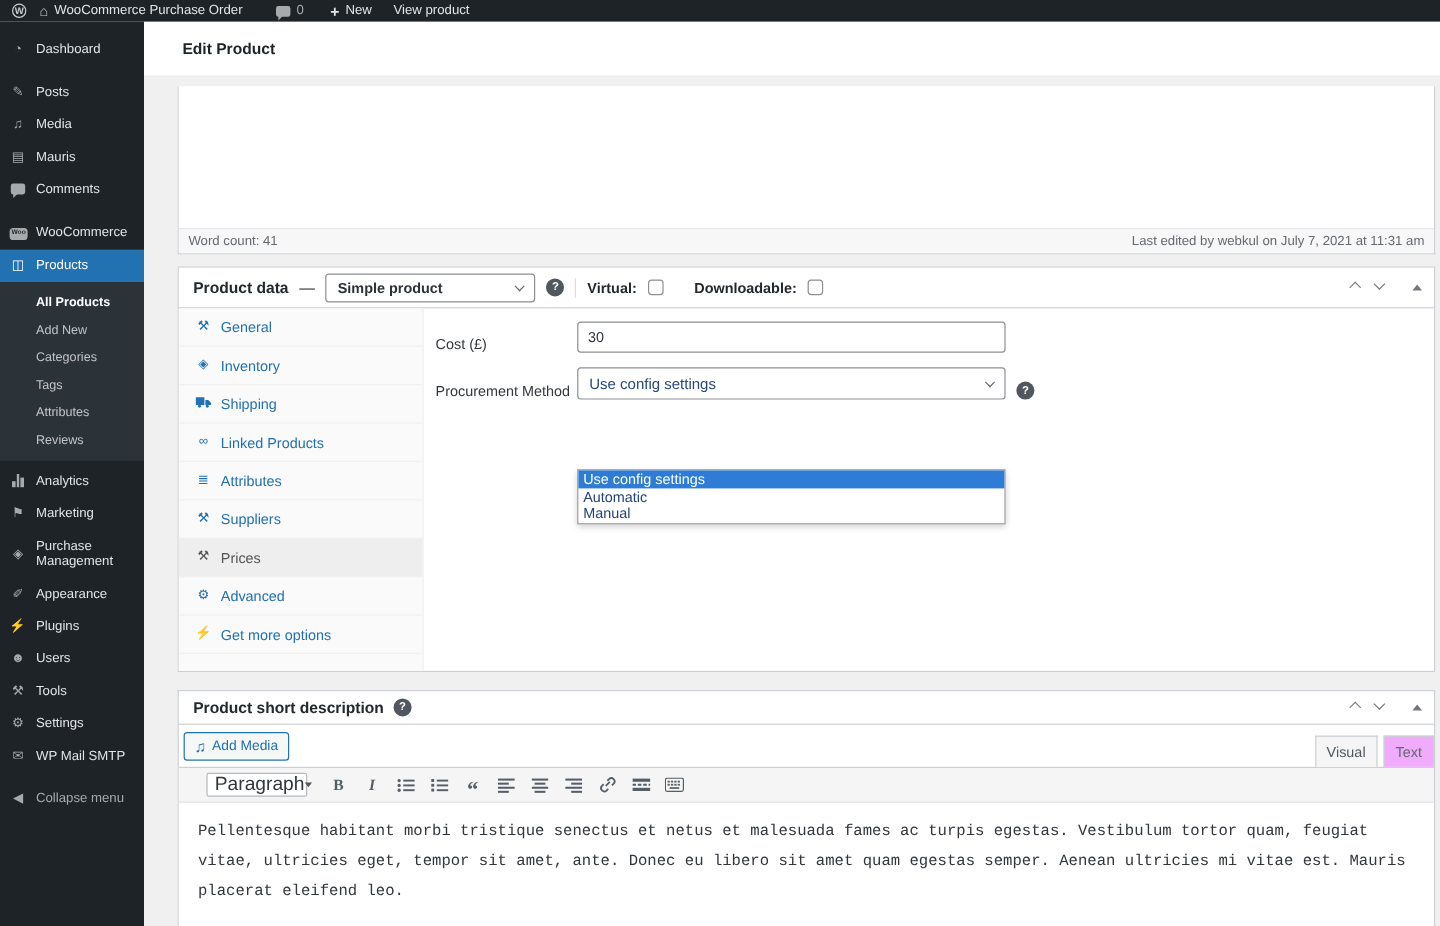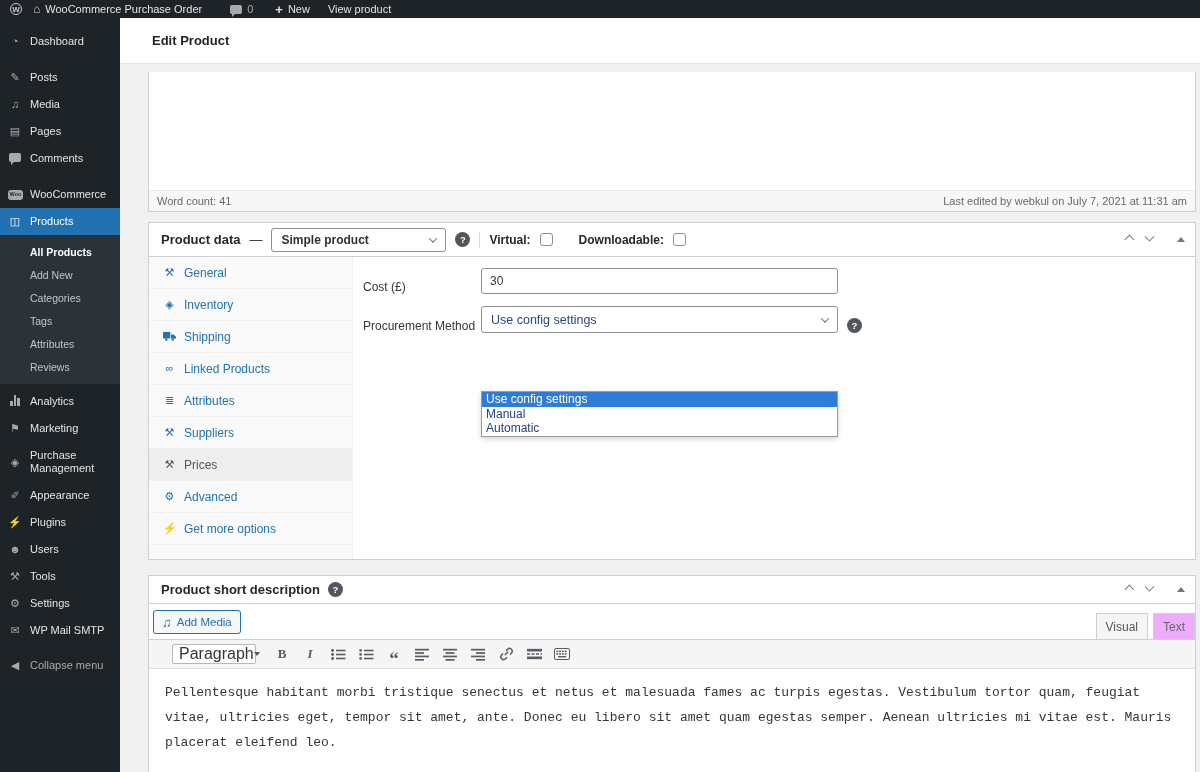--- a/index.html
+++ b/index.html
@@ -155,21 +155,21 @@
   <div class="mi">
     <span class="ic">✎</span>
     <span class="lbl">Posts</span>
   </div>
   <div class="mi">
     <span class="ic">♫</span>
     <span class="lbl">Media</span>
   </div>
   <div class="mi">
     <span class="ic">▤</span>
-    <span class="lbl">Pages</span>
+    <span class="lbl">Mauris</span>
   </div>
   <div class="mi">
     <span class="ic"><span class="bubble" style="background:#a7aaad;"></span></span>
     <span class="lbl">Comments</span>
   </div>
   <div class="sep"></div>
   <div class="mi">
     <span class="ic">
         <span class="woo-badge">Woo</span>
       </span>
@@ -324,22 +324,22 @@
           <div class="fake-select" id="proc-select">
             <span>Use config settings</span>
             <span class="chev"></span>
           </div>
           <span class="help">?</span>
         </div>
       </div>
     </div>
     <div class="listbox">
       <div class="opt selected">Use config settings</div>
+      <div class="opt">Automatic</div>
       <div class="opt">Manual</div>
-      <div class="opt">Automatic</div>
     </div>
   </div>
 
   <div class="panel" id="sd-panel">
     <div class="sd-header">
       <span class="pd-title">Product short description</span>
       <span class="help">?</span>
       <span class="panel-controls">
         <span class="chev-up"></span>
         <span class="chev-down"></span>

